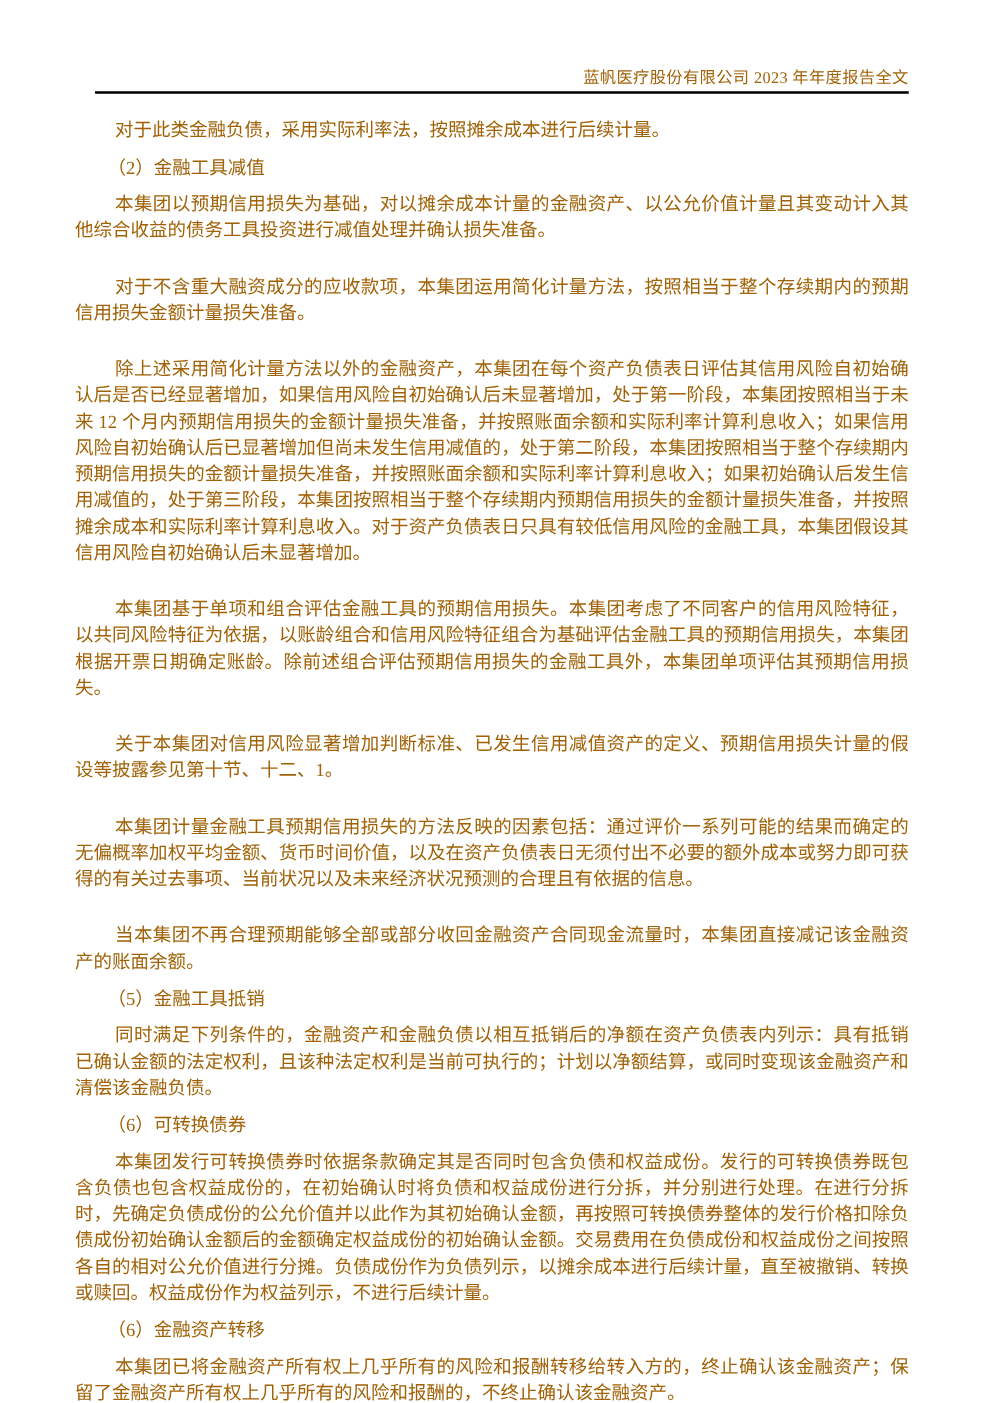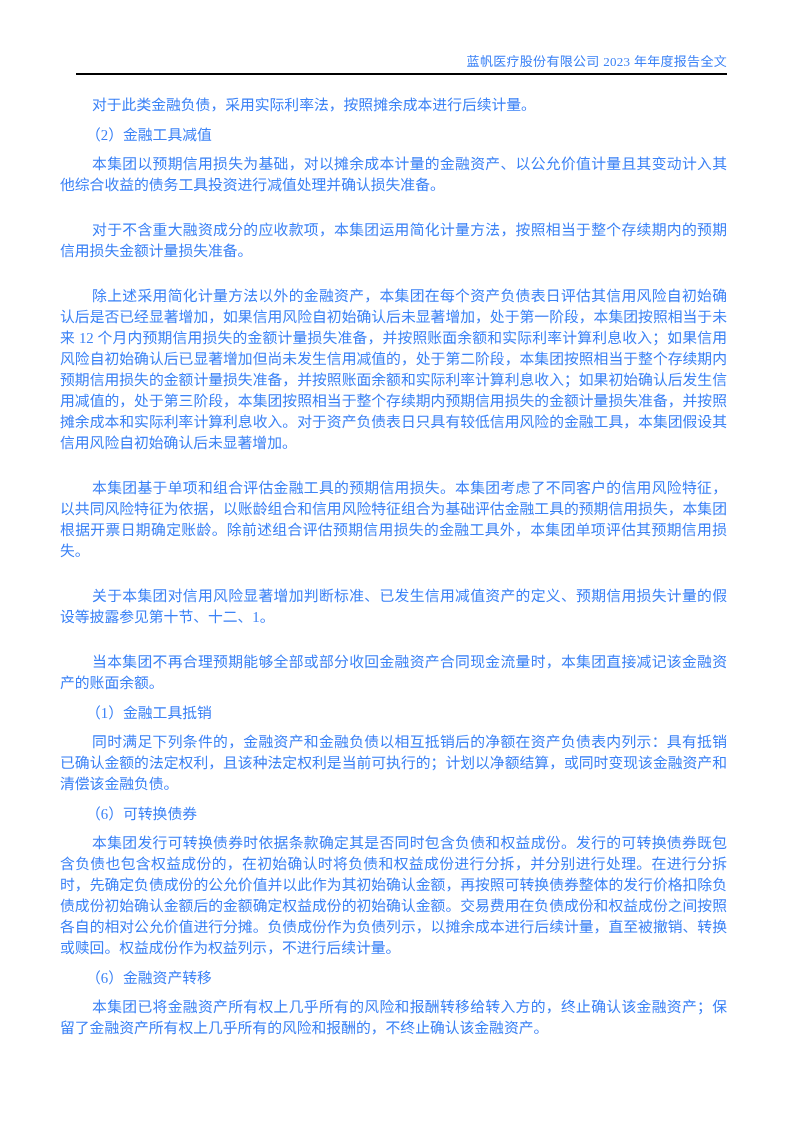--- a/index.html
+++ b/index.html
@@ -4,21 +4,21 @@
 <title>Document Page</title>
 <style>
   * { margin: 0; padding: 0; box-sizing: border-box; }
   html, body { background: #ffffff; }
   .page {
     position: relative;
     width: 793px;
     height: 1122px;
     margin: 0 auto;
     background: #ffffff;
-    color: #3b82f6;
+    color: #a16207;
     font-family: "Liberation Serif", "DejaVu Serif", serif;
     overflow: hidden;
   }
   .page-header {
     position: absolute;
     top: 0;
     left: 76px;
     right: 66px;
   }
   .header-text {
@@ -63,21 +63,22 @@
   </header>
 
   <main class="content">
       <p class="body">对于此类金融负债，采用实际利率法，按照摊余成本进行后续计量。</p>
       <p class="subheading">（2）金融工具减值</p>
       <p class="body">本集团以预期信用损失为基础，对以摊余成本计量的金融资产、以公允价值计量且其变动计入其他综合收益的债务工具投资进行减值处理并确认损失准备。</p>
       <p class="body">对于不含重大融资成分的应收款项，本集团运用简化计量方法，按照相当于整个存续期内的预期信用损失金额计量损失准备。</p>
       <p class="body">除上述采用简化计量方法以外的金融资产，本集团在每个资产负债表日评估其信用风险自初始确认后是否已经显著增加，如果信用风险自初始确认后未显著增加，处于第一阶段，本集团按照相当于未来 12 个月内预期信用损失的金额计量损失准备，并按照账面余额和实际利率计算利息收入；如果信用风险自初始确认后已显著增加但尚未发生信用减值的，处于第二阶段，本集团按照相当于整个存续期内预期信用损失的金额计量损失准备，并按照账面余额和实际利率计算利息收入；如果初始确认后发生信用减值的，处于第三阶段，本集团按照相当于整个存续期内预期信用损失的金额计量损失准备，并按照摊余成本和实际利率计算利息收入。对于资产负债表日只具有较低信用风险的金融工具，本集团假设其信用风险自初始确认后未显著增加。</p>
       <p class="body">本集团基于单项和组合评估金融工具的预期信用损失。本集团考虑了不同客户的信用风险特征，以共同风险特征为依据，以账龄组合和信用风险特征组合为基础评估金融工具的预期信用损失，本集团根据开票日期确定账龄。除前述组合评估预期信用损失的金融工具外，本集团单项评估其预期信用损失。</p>
       <p class="body">关于本集团对信用风险显著增加判断标准、已发生信用减值资产的定义、预期信用损失计量的假设等披露参见第十节、十二、1。</p>
+      <p class="body">本集团计量金融工具预期信用损失的方法反映的因素包括：通过评价一系列可能的结果而确定的无偏概率加权平均金额、货币时间价值，以及在资产负债表日无须付出不必要的额外成本或努力即可获得的有关过去事项、当前状况以及未来经济状况预测的合理且有依据的信息。</p>
       <p class="body">当本集团不再合理预期能够全部或部分收回金融资产合同现金流量时，本集团直接减记该金融资产的账面余额。</p>
-      <p class="subheading">（1）金融工具抵销</p>
+      <p class="subheading">（5）金融工具抵销</p>
       <p class="body">同时满足下列条件的，金融资产和金融负债以相互抵销后的净额在资产负债表内列示：具有抵销已确认金额的法定权利，且该种法定权利是当前可执行的；计划以净额结算，或同时变现该金融资产和清偿该金融负债。</p>
       <p class="subheading">（6）可转换债券</p>
       <p class="body">本集团发行可转换债券时依据条款确定其是否同时包含负债和权益成份。发行的可转换债券既包含负债也包含权益成份的，在初始确认时将负债和权益成份进行分拆，并分别进行处理。在进行分拆时，先确定负债成份的公允价值并以此作为其初始确认金额，再按照可转换债券整体的发行价格扣除负债成份初始确认金额后的金额确定权益成份的初始确认金额。交易费用在负债成份和权益成份之间按照各自的相对公允价值进行分摊。负债成份作为负债列示，以摊余成本进行后续计量，直至被撤销、转换或赎回。权益成份作为权益列示，不进行后续计量。</p>
       <p class="subheading">（6）金融资产转移</p>
       <p class="body">本集团已将金融资产所有权上几乎所有的风险和报酬转移给转入方的，终止确认该金融资产；保留了金融资产所有权上几乎所有的风险和报酬的，不终止确认该金融资产。</p>
     </main>
 </div>
 
 </body></html>

